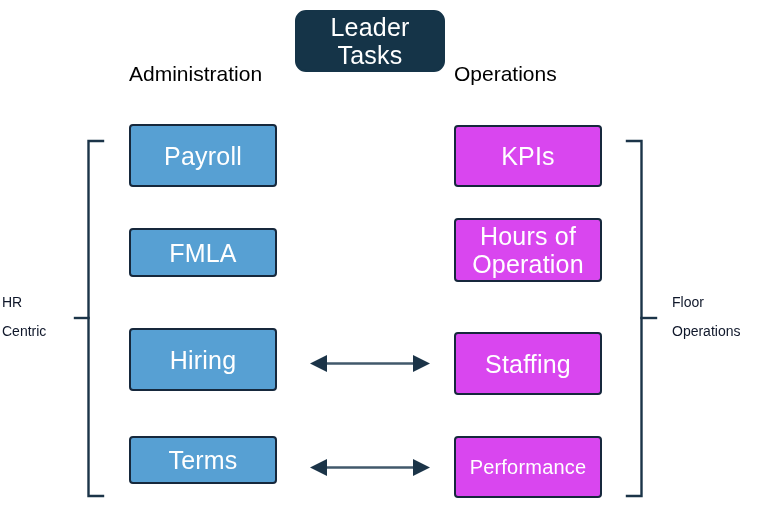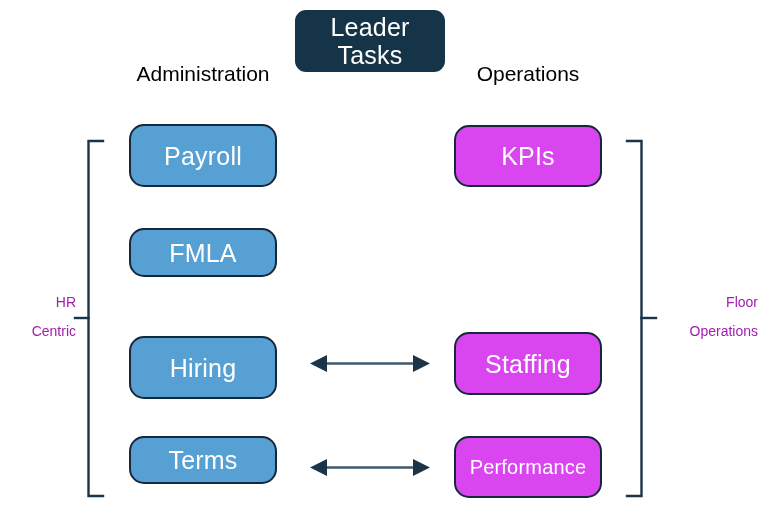--- a/index.html
+++ b/index.html
@@ -20,21 +20,21 @@
     position: absolute;
     left: 0; top: 0;
     width: 760px;
     height: 508px;
   }
 
   
   .node {
     position: absolute;
     box-sizing: border-box;
-    border-radius: 15px;
+    border-radius: 4px;
     border: 2px solid #16283c;
     display: flex;
     align-items: center;
     justify-content: center;
     text-align: center;
     color: #ffffff;
     line-height: 1.12;
     white-space: pre-line;
     letter-spacing: 0.2px;
   }
@@ -56,30 +56,30 @@
     font-size: 25px;
   }
 
   .node.small-text { font-size: 20px; }
 
   
   .col-header {
     position: absolute;
     font-size: 21px;
     color: #000000;
-    text-align: center;
+    text-align: left;
     white-space: nowrap;
   }
 
   
   .group-label {
     position: absolute;
     font-size: 14px;
-    color: #a21caf;
-    text-align: right;
+    color: #0f172a;
+    text-align: left;
     white-space: pre-line;
     line-height: 2.05;
   }
 
   
   #overlay {
     position: absolute;
     left: 0; top: 0;
     width: 760px;
     height: 508px;
@@ -97,22 +97,24 @@
   <div class="col-header" style="left:129px; top:62px; width:148px;">Administration</div>
 
   <div class="col-header" style="left:454px; top:62px; width:148px;">Operations</div>
 
   <div class="node admin-node" style="left:129px; top:124px; width:148px; height:63px;">Payroll</div>
 
   <div class="node ops-node" style="left:454px; top:125px; width:148px; height:62px;">KPIs</div>
 
   <div class="node admin-node" style="left:129px; top:228px; width:148px; height:49px;">FMLA</div>
 
+  <div class="node ops-node" style="left:454px; top:218px; width:148px; height:64px;">Hours of
+Operation</div>
 
-  <div class="node admin-node" style="left:129px; top:336px; width:148px; height:63px;text-align:center;">Hiring</div>
+  <div class="node admin-node" style="left:129px; top:328px; width:148px; height:63px;text-align:center;">Hiring</div>
 
   <div class="node ops-node" style="left:454px; top:332px; width:148px; height:63px;">Staffing</div>
 
   <div class="node admin-node" style="left:129px; top:436px; width:148px; height:48px;">Terms</div>
 
   <div class="node ops-node small-text" style="left:454px; top:436px; width:148px; height:62px;">Performance</div>
 
   <div class="group-label" style="left:2px; top:288px; width:74px;">HR
 Centric</div>
 

